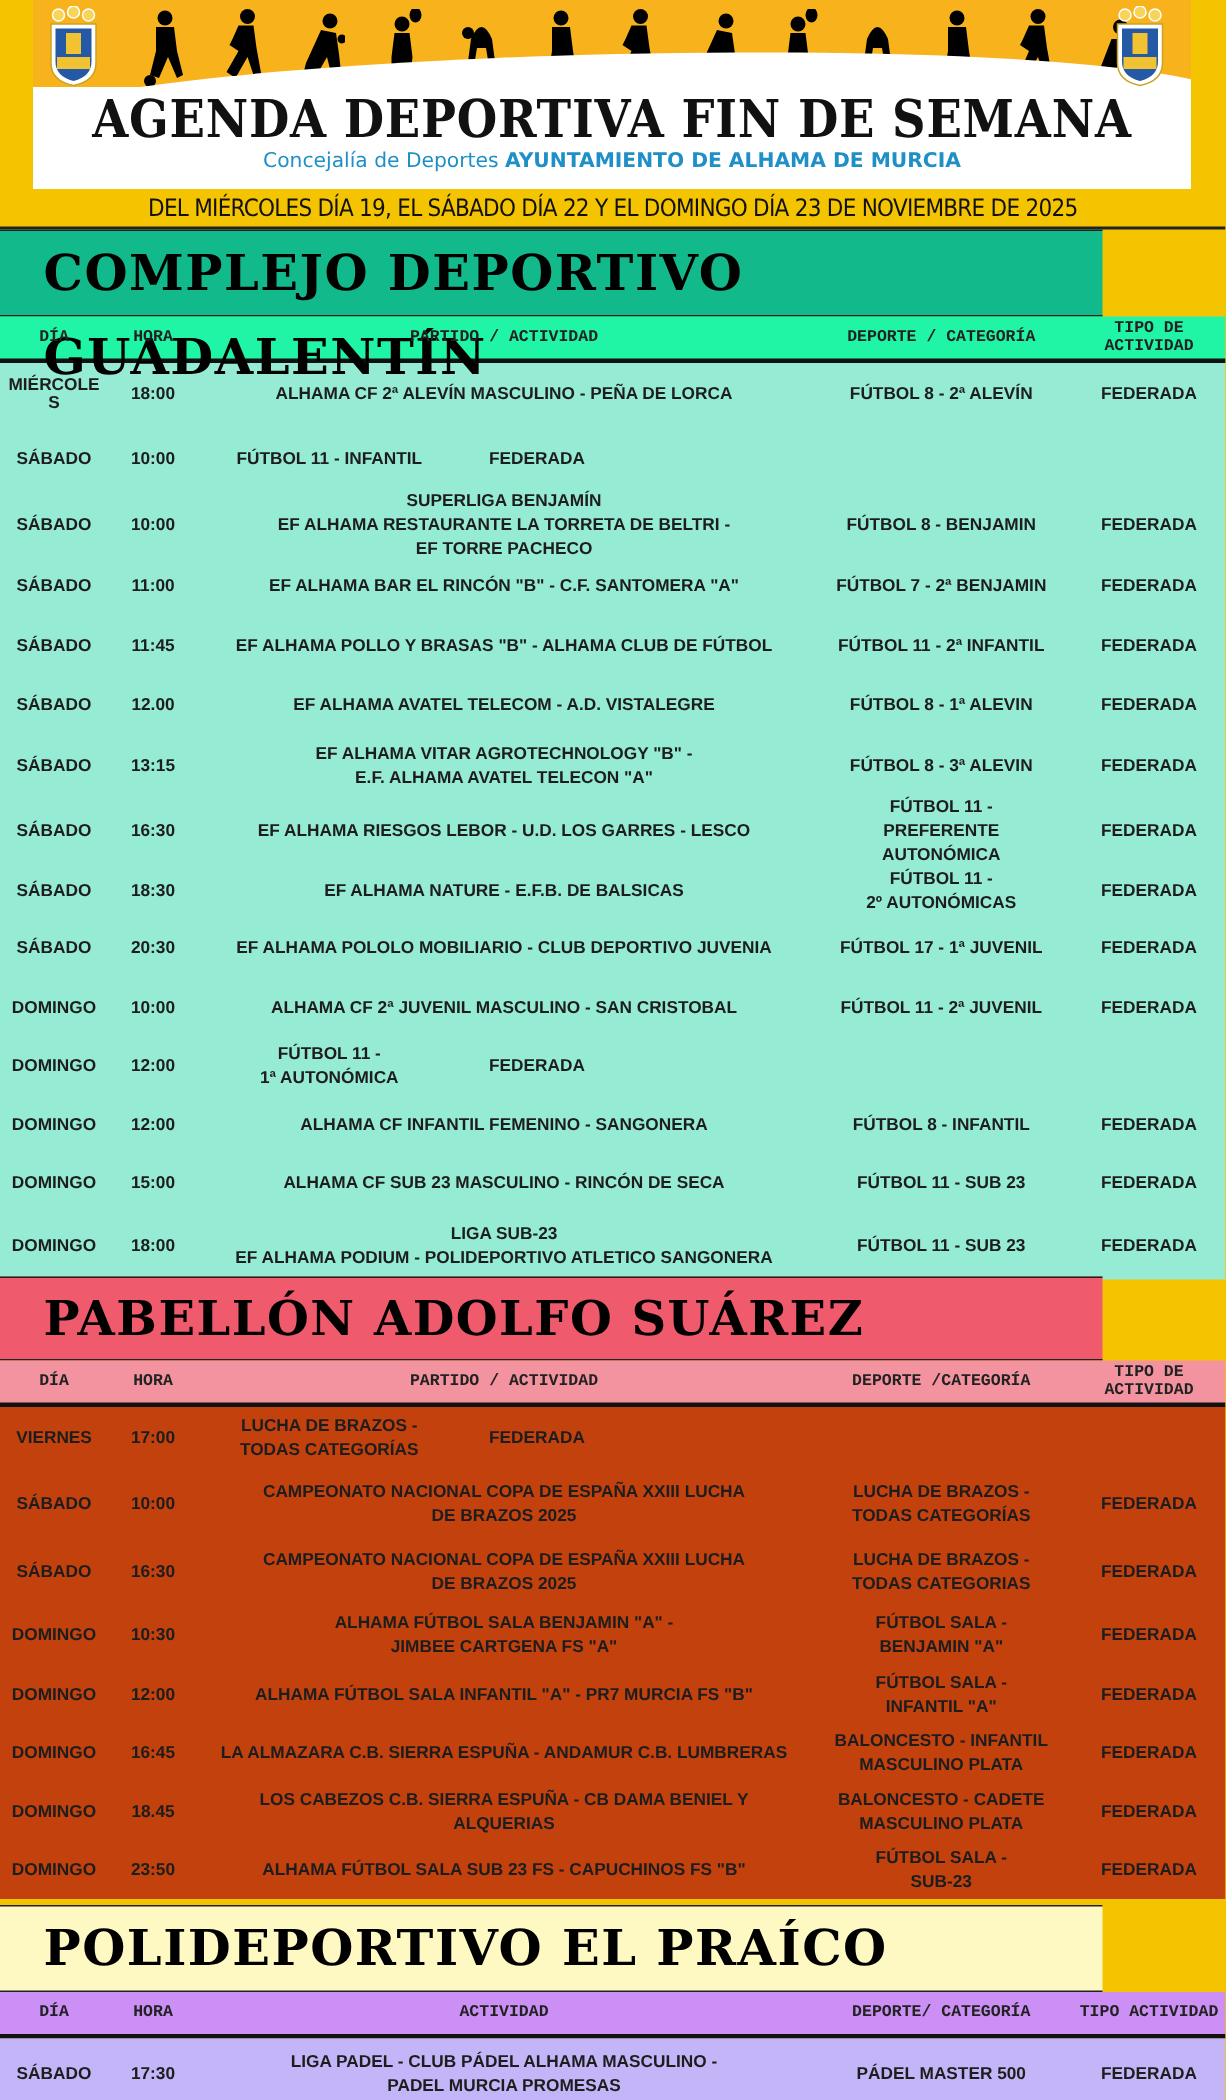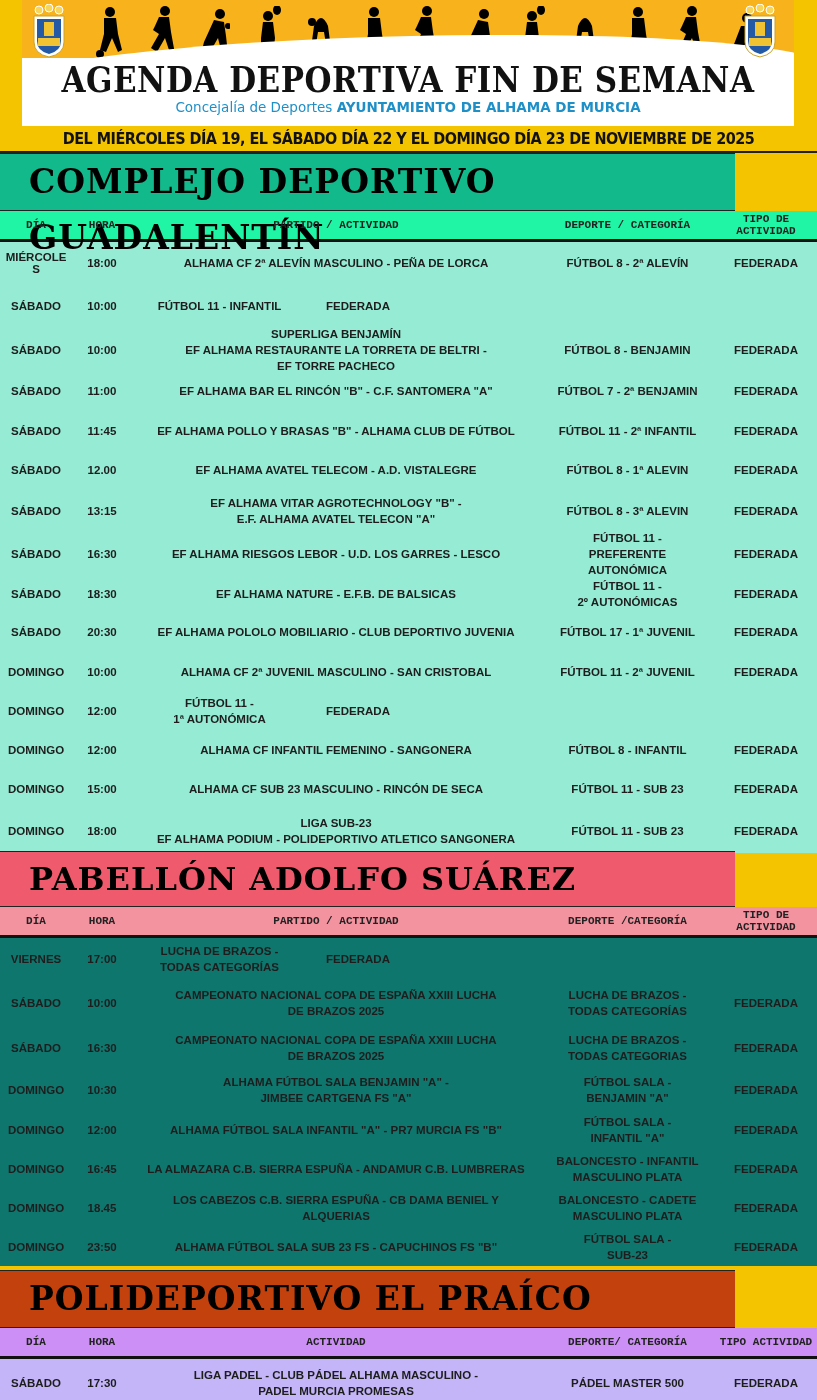--- a/index.html
+++ b/index.html
@@ -22,21 +22,21 @@
     color: #111; transform: scaleY(1.12); transform-origin: top center;
   }
   .subtitle {
     position: absolute; left: 22px; top: 99px; width: 772px; text-align: center;
     font-family: "DejaVu Sans", sans-serif; font-size: 13.5px; color: #1f8fc7;
   }
   .subtitle b { font-weight: 600; }
   .date-bar {
     position: absolute; left: 0; top: 126px; width: 817px; height: 27px;
     background: #f5c400; border-bottom: 2px solid #222;
-    font-family: "DejaVu Sans Condensed", "DejaVu Sans", sans-serif; font-weight: bold; font-size: 16px;
+    font-family: "DejaVu Sans Condensed", "DejaVu Sans", sans-serif; font-weight: normal; font-size: 16px;
     color: #111; line-height: 25px; text-align: center; letter-spacing: -0.5px; white-space: nowrap;
   }
 
   
   .section { position: absolute; left: 0; width: 817px; }
   .venue-title {
     width: 735px; text-align: left; border-bottom: 1px solid #222; border-top: 1px solid #222;
     font-family: "DejaVu Serif", serif; font-weight: bold; color: #000;
     letter-spacing: 1px;
     padding-left: 29px;
@@ -54,22 +54,22 @@
   .c-tipo { width: 102px; text-align: center; }
   .row .c-dia, .row .c-hora { padding-left: 0; }
   .ml { white-space: pre-line; }
 
   
   .s1 .venue-title { background: #12b98b; height: 58px; line-height: 56px; font-size: 33px; }
   .s1 .col-head { background: #1ff5a5; }
   .s1 .body { background: #95ebd3; }
   .s2 .venue-title { background: #ef5b6c; height: 56px; line-height: 54px; font-size: 32px; }
   .s2 .col-head { background: #f3939f; }
-  .s2 .body { background: #0f766e; }
-  .s3 .venue-title { background: #c2410c; height: 58px; line-height: 56px; font-size: 33px; }
+  .s2 .body { background: #c2410c; }
+  .s3 .venue-title { background: #fef9c3; height: 58px; line-height: 56px; font-size: 33px; }
   .s3 .col-head { background: #cb8ff5; }
   .s3 .body { background: #c3b5f7; }
 </style>
 </head>
 <body>
 
 <div class="banner">
   <div class="banner-inner">
     <div class="athletes">
       <svg class="athlete" viewBox="0 0 30 52">

